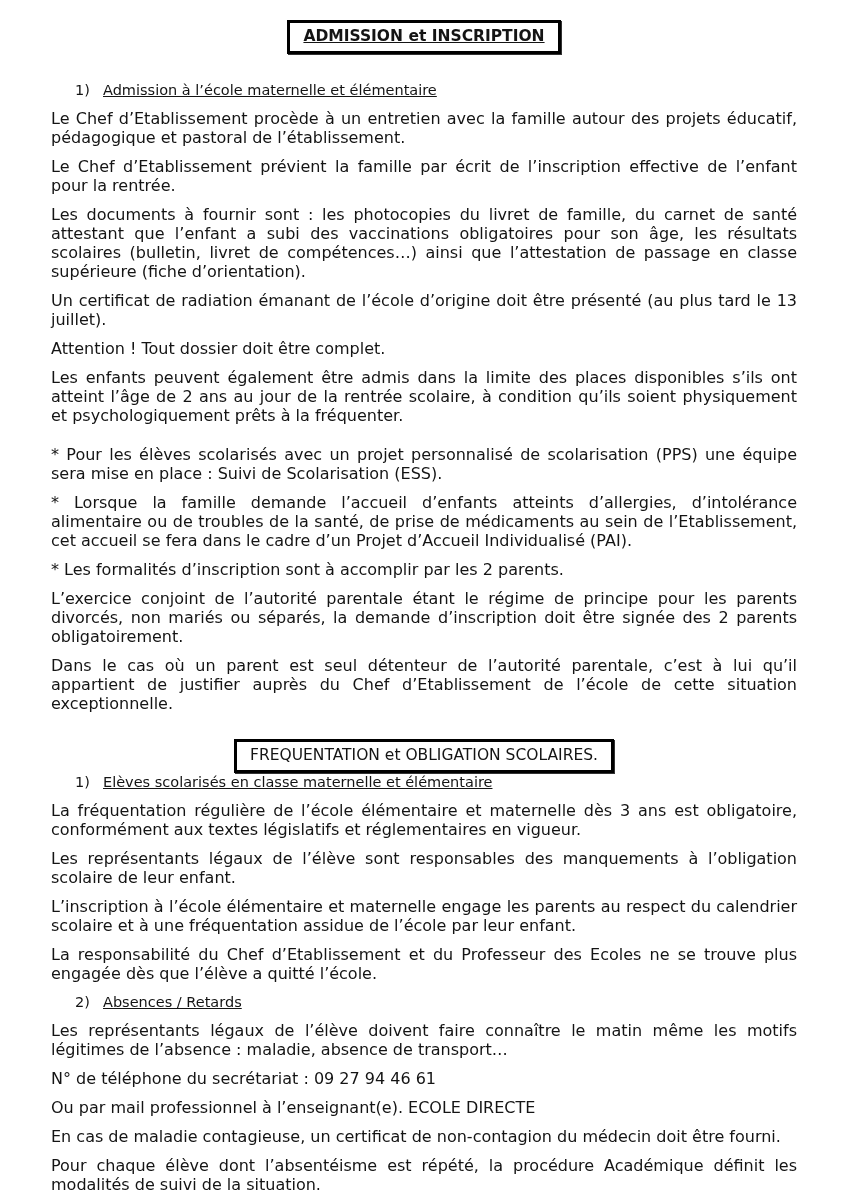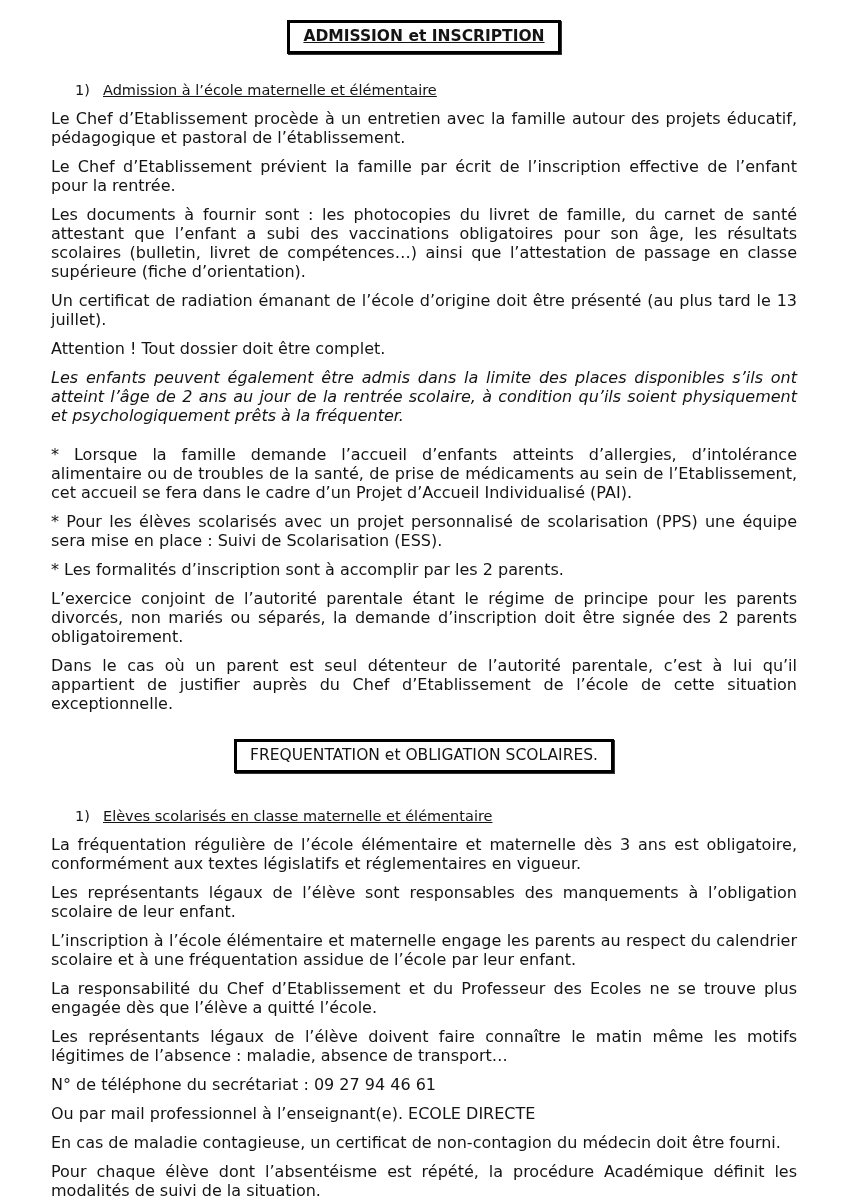--- a/index.html
+++ b/index.html
@@ -23,35 +23,35 @@
     border: 3px solid #000;
     padding: 4px 13px 5px 13px;
     font-size: 15.5px;
     line-height: 19px;
     background: #fff;
     box-shadow: 1px 1px 0 #333;
     white-space: nowrap;
   }
   .box-title.bold span { font-weight: bold; text-decoration: underline; }
   .box1 { margin-bottom: 27px; }
-  .box2 { margin-top: 26px; margin-bottom: 34px; }
+  .box2 { margin-top: 26px; }
   .heading {
     margin: 0 0 9px 24px;
     font-size: 14.5px;
     line-height: 19px;
   }
   .heading .hnum { display: inline-block; width: 28px; }
   .heading .htext { text-decoration: underline; }
   p {
     margin: 0 0 10px 0;
     font-size: 16px;
     line-height: 19px;
     text-align: justify;
   }
-  p.italic { font-style: italic; }
+  p.italic { }
   p.gap-after { margin-bottom: 20px; }
   p.last-s1 { margin-bottom: 12px; }
   a.mail-link {
     color: #0000ff;
     text-decoration: underline;
     cursor: pointer;
   }
 </style>
 </head>
 <body>
@@ -65,39 +65,42 @@
   <div class="heading">
     <span class="hnum">1)</span><span class="htext">Admission à l’école maternelle et élémentaire</span>
   </div>
 
   <p>Le Chef d’Etablissement procède à un entretien avec la famille autour des projets éducatif, pédagogique et pastoral de l’établissement.</p>
   <p>Le Chef d’Etablissement prévient la famille par écrit de l’inscription effective de l’enfant pour la rentrée.</p>
   <p>Les documents à fournir sont : les photocopies du livret de famille, du carnet de santé attestant que l’enfant a subi des vaccinations obligatoires pour son âge, les résultats scolaires (bulletin, livret de compétences…) ainsi que l’attestation de passage en classe supérieure (fiche d’orientation).</p>
   <p>Un certificat de radiation émanant de l’école d’origine doit être présenté (au plus tard le 13 juillet).</p>
   <p>Attention ! Tout dossier doit être complet.</p>
   <p class="italic gap-after">Les enfants peuvent également être admis dans la limite des places disponibles s’ils ont atteint l’âge de 2 ans au jour de la rentrée scolaire, à condition qu’ils soient physiquement et psychologiquement prêts à la fréquenter.</p>
+  <p>* Pour les élèves scolarisés avec un projet personnalisé de scolarisation (PPS) une équipe sera mise en place : Suivi de Scolarisation (ESS).</p>
   <p>* Lorsque la famille demande l’accueil d’enfants atteints d’allergies, d’intolérance alimentaire ou de troubles de la santé, de prise de médicaments au sein de l’Etablissement, cet accueil se fera dans le cadre d’un Projet d’Accueil Individualisé (PAI).</p>
-  <p>* Pour les élèves scolarisés avec un projet personnalisé de scolarisation (PPS) une équipe sera mise en place : Suivi de Scolarisation (ESS).</p>
   <p>* Les formalités d’inscription sont à accomplir par les 2 parents.</p>
   <p>L’exercice conjoint de l’autorité parentale étant le régime de principe pour les parents divorcés, non mariés ou séparés, la demande d’inscription doit être signée des 2 parents obligatoirement.</p>
   <p class="last-s1">Dans le cas où un parent est seul détenteur de l’autorité parentale, c’est à lui qu’il appartient de justifier auprès du Chef d’Etablissement de l’école de cette situation exceptionnelle.</p>
 
   <div class="box-title box2">
     <span>FREQUENTATION et OBLIGATION SCOLAIRES.</span>
   </div>
 
   <div class="heading">
     <span class="hnum">1)</span><span class="htext">Elèves scolarisés en classe maternelle et élémentaire</span>
   </div>
 
   <p>La fréquentation régulière de l’école élémentaire et maternelle dès 3 ans est obligatoire, conformément aux textes législatifs et réglementaires en vigueur.</p>
   <p>Les représentants légaux de l’élève sont responsables des manquements à l’obligation scolaire de leur enfant.</p>
   <p>L’inscription à l’école élémentaire et maternelle engage les parents au respect du calendrier scolaire et à une fréquentation assidue de l’école par leur enfant.</p>
   <p>La responsabilité du Chef d’Etablissement et du Professeur des Ecoles ne se trouve plus engagée dès que l’élève a quitté l’école.</p>
 
+  <div class="heading">
+    <span class="hnum">2)</span><span class="htext">Absences / Retards</span>
+  </div>
 
   <p>Les représentants légaux de l’élève doivent faire connaître le matin même les motifs légitimes de l’absence : maladie, absence de transport…</p>
   <p>N° de téléphone du secrétariat : 09 27 94 46 61</p>
   <p>Ou par mail professionnel à l’enseignant(e). ECOLE DIRECTE</p>
   <p>En cas de maladie contagieuse, un certificat de non-contagion du médecin doit être fourni.</p>
   <p>Pour chaque élève dont l’absentéisme est répété, la procédure Académique définit les modalités de suivi de la situation.</p>
   <p>Toute absence prévisible supérieure à une journée est soumise à une demande d’autorisation d’absence écrite, datée et signée, adressée au Chef d’Etablissement. (Au moins 48 heures à l’avance)</p>
 
 </div>
 

